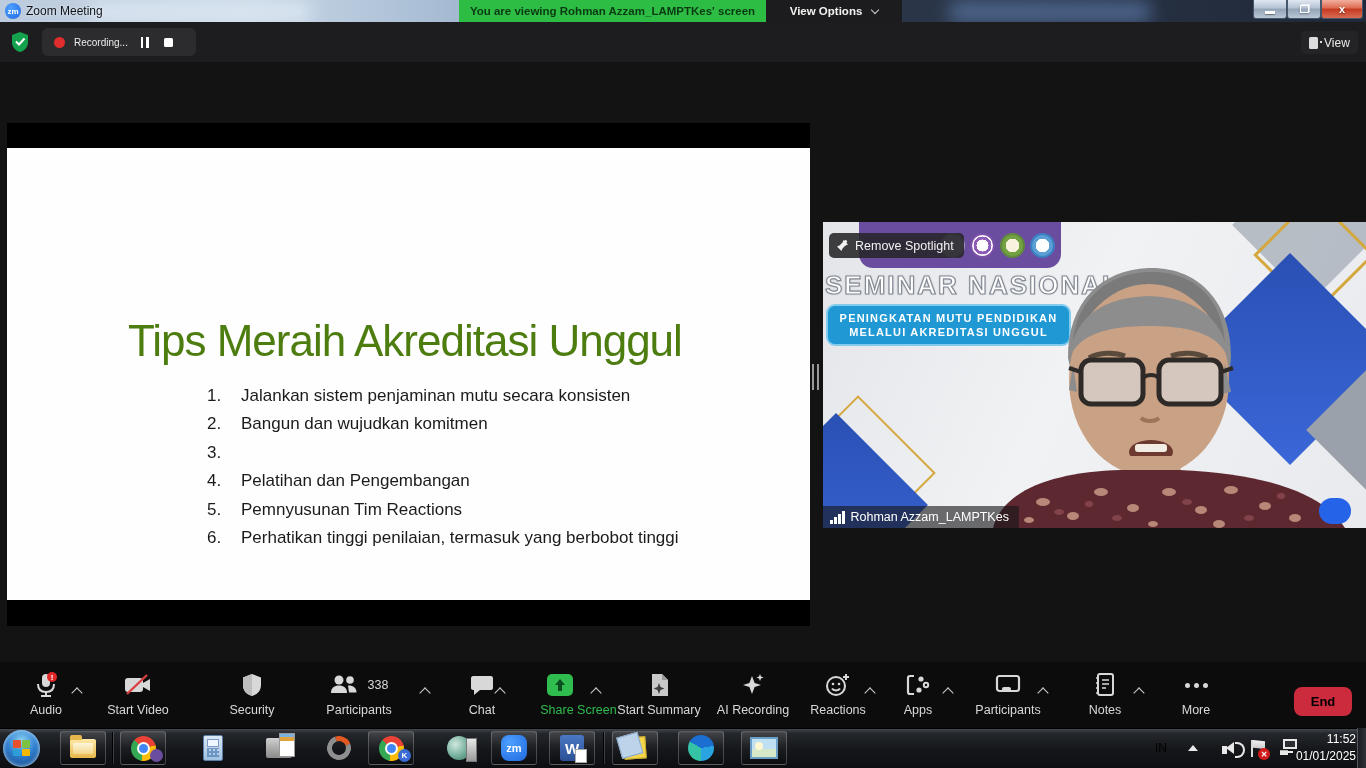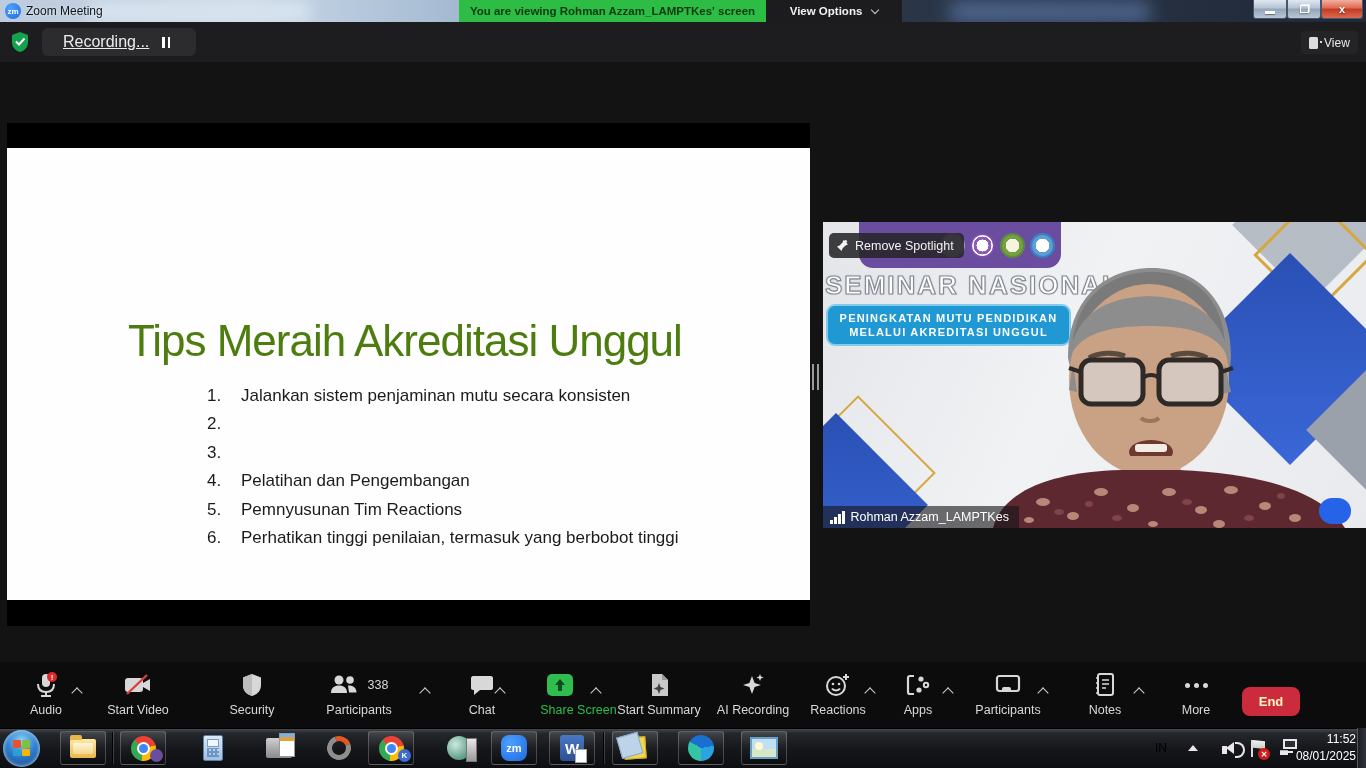--- a/index.html
+++ b/index.html
@@ -29,21 +29,21 @@
   .glyph-min { width:10px; height:3px; background:#fff; box-shadow:0 1px 1px #00000066; margin-top:6px; }
   .glyph-restore { width:9px; height:8px; border:1.5px solid #fff; box-shadow:1px -1px 0 #ffffffaa, 0 1px 2px #00000055; }
   .glyph-close { color:#fff; font-size:11px; font-weight:bold; text-shadow:0 1px 2px #00000088; }
 
   
   .meetbar { left:0; top:22px; width:1366px; height:40px; background:#1d1d1f; }
   .shield-ico { left:10px; top:31px; width:20px; height:22px; }
   .rec-pill { left:42px; top:28px; height:28px; width:154px; background:#2c2c2e; border-radius:6px;
     display:flex; align-items:center; padding:0 12px; gap:9px; }
   .rec-dot { width:11px; height:11px; border-radius:50%; background:#e02d2d; }
-  .rec-label { color:#ececec; font-size:16px;text-decoration:underline; }
+  .rec-label { color:#ececec; font-size:10px; }
   .pause-ico { display:flex; gap:3px; margin-left:4px; cursor:pointer; }
   .pause-ico i { width:2.5px; height:11px; background:#fff; }
   .stop-ico { width:9px; height:9px; background:#fff; border-radius:1.5px; margin-left:6px; cursor:pointer; }
   .view-btn { left:1301px; top:31px; height:23px; padding:0 8px; display:flex; align-items:center; gap:6px;
     background:#242426; border-radius:4px; color:#e8e8e8; font-size:12px; cursor:pointer; }
   .view-ico { width:9px; height:12px; background:#dcdcdc; border-radius:1.5px; position:relative; }
   .view-ico::after { content:""; position:absolute; right:-4px; top:4px; width:2.5px; height:2.5px; background:#dcdcdc; }
 
   
   .content { left:0; top:62px; width:1366px; height:600px; background:#131313; }
@@ -93,22 +93,22 @@
   
   .toolbar { left:0; top:662px; width:1366px; height:66px; background:#0c0c0d; }
   .tbtn { position:absolute; top:672px; display:flex; flex-direction:column; align-items:center; gap:5px; cursor:pointer; }
   .tlabel { font-size:12.5px; color:#d8d8d8; white-space:nowrap; }
   .ticon { height:26px; display:flex; align-items:center; justify-content:center; }
   .chev-up { position:absolute; width:8px; height:8px; border-left:1.7px solid #cfcfcf; border-top:1.7px solid #cfcfcf;
     transform:rotate(45deg); cursor:pointer; }
   .share-ico { width:26px; height:22px; background:#2ebd4e; border-radius:5px; display:flex; align-items:center; justify-content:center; }
   .green { color:#2ebd4e;margin-left:37px; }
   .pcount { font-size:12.5px; color:#d8d8d8; margin-left:5px; }
-  .end-btn { position:absolute; left:1242px; top:687px; width:58px; height:29px; background:#cc2b3d; border-radius:8px;
-    color:#fef9c3; font-size:13px; font-weight:bold; display:flex; align-items:center; justify-content:center; cursor:pointer; }
+  .end-btn { position:absolute; left:1294px; top:687px; width:58px; height:29px; background:#cc2b3d; border-radius:8px;
+    color:#000000; font-size:13px; font-weight:bold; display:flex; align-items:center; justify-content:center; cursor:pointer; }
   .dots3 { display:flex; gap:4px; }
   .dots3 i { width:5px; height:5px; border-radius:50%; background:#d8d8d8; }
 
   
   .taskbar { left:0; top:728px; width:1366px; height:40px;
     background:linear-gradient(#42474e 0%, #23262b 12%, #141619 55%, #0c0e11 100%); border-top:1px solid #000; }
   .orb { left:3px; top:730px; width:37px; height:37px; border-radius:50%; cursor:pointer;
     background:radial-gradient(circle at 50% 30%, #8fd6f7 0%, #2f7fd0 45%, #123a74 100%); box-shadow:inset 0 0 4px #cfefff; }
   .flag { position:absolute; left:10px; top:10px; width:17px; height:16px; display:grid; grid-template-columns:8px 8px; grid-gap:1px; }
   .flag i { border-radius:1px; }
@@ -217,20 +217,21 @@
 <div class="abs share-black"></div>
 <div class="abs slide">
   <div class="abs slide-title">Tips Meraih Akreditasi Unggul</div>
   <div class="abs slide-list">
     <div class="slide-item">
         <span class="num">1.</span>
         <span class="txt">Jalankan sistem penjaminan mutu secara konsisten</span>
       </div>
     <div class="slide-item">
         <span class="num">2.</span>
+        <span class="txt">Bangun dan wujudkan komitmen</span>
       </div>
     <div class="slide-item">
         <span class="num">3.</span>
       </div>
     <div class="slide-item">
         <span class="num">4.</span>
         <span class="txt">Pelatihan dan Pengembangan</span>
       </div>
     <div class="slide-item">
         <span class="num">5.</span>
@@ -551,15 +552,15 @@
     <span class="cloth"></span>
   <span class="err">✕</span>
 </div>
 <div class="traynet">
   <span class="scr"></span>
     <span class="base"></span>
     <span class="plug"></span>
 </div>
 <div class="clock">
   <div>11:52</div>
-  <div>08/01/2025</div>
+  <div>01/01/2025</div>
 </div>
 <div class="abs show-desktop"></div>
 
 </body></html>

